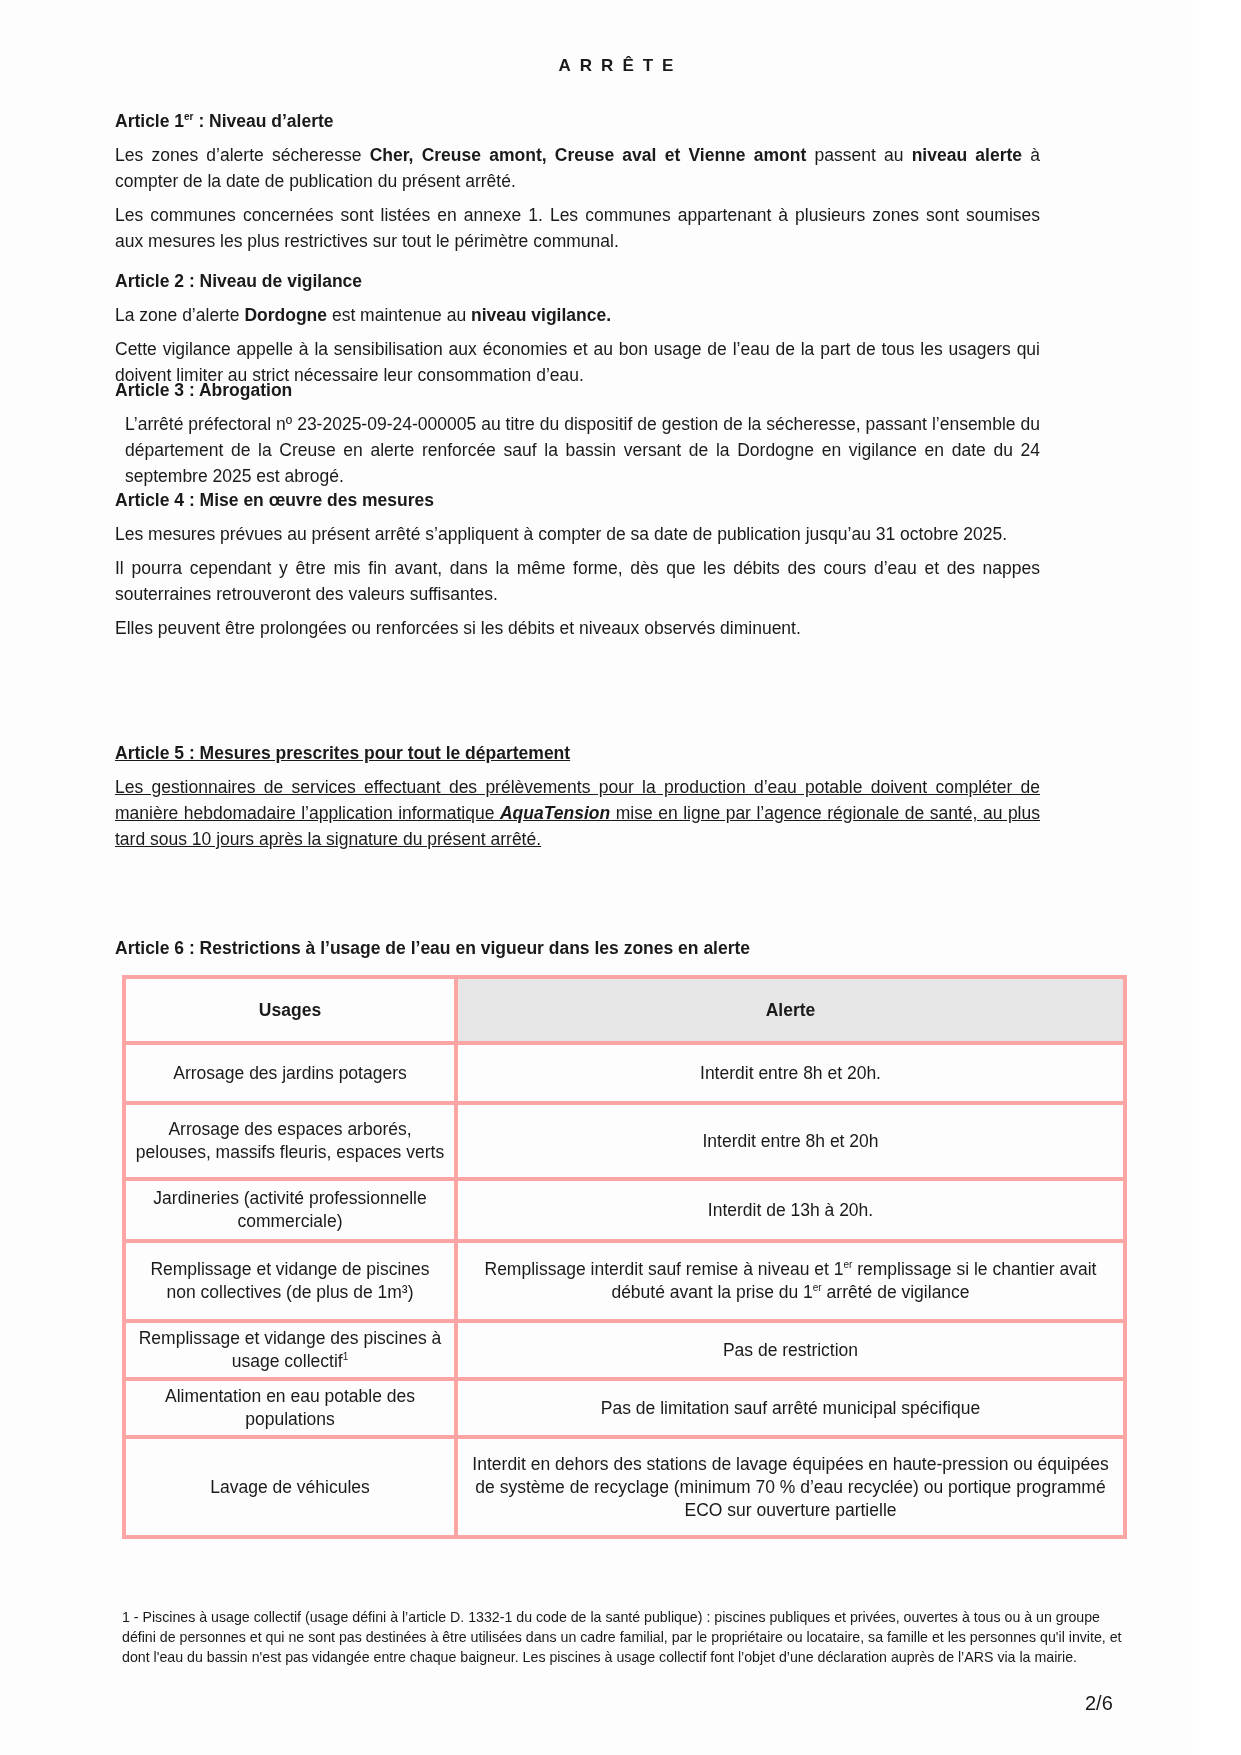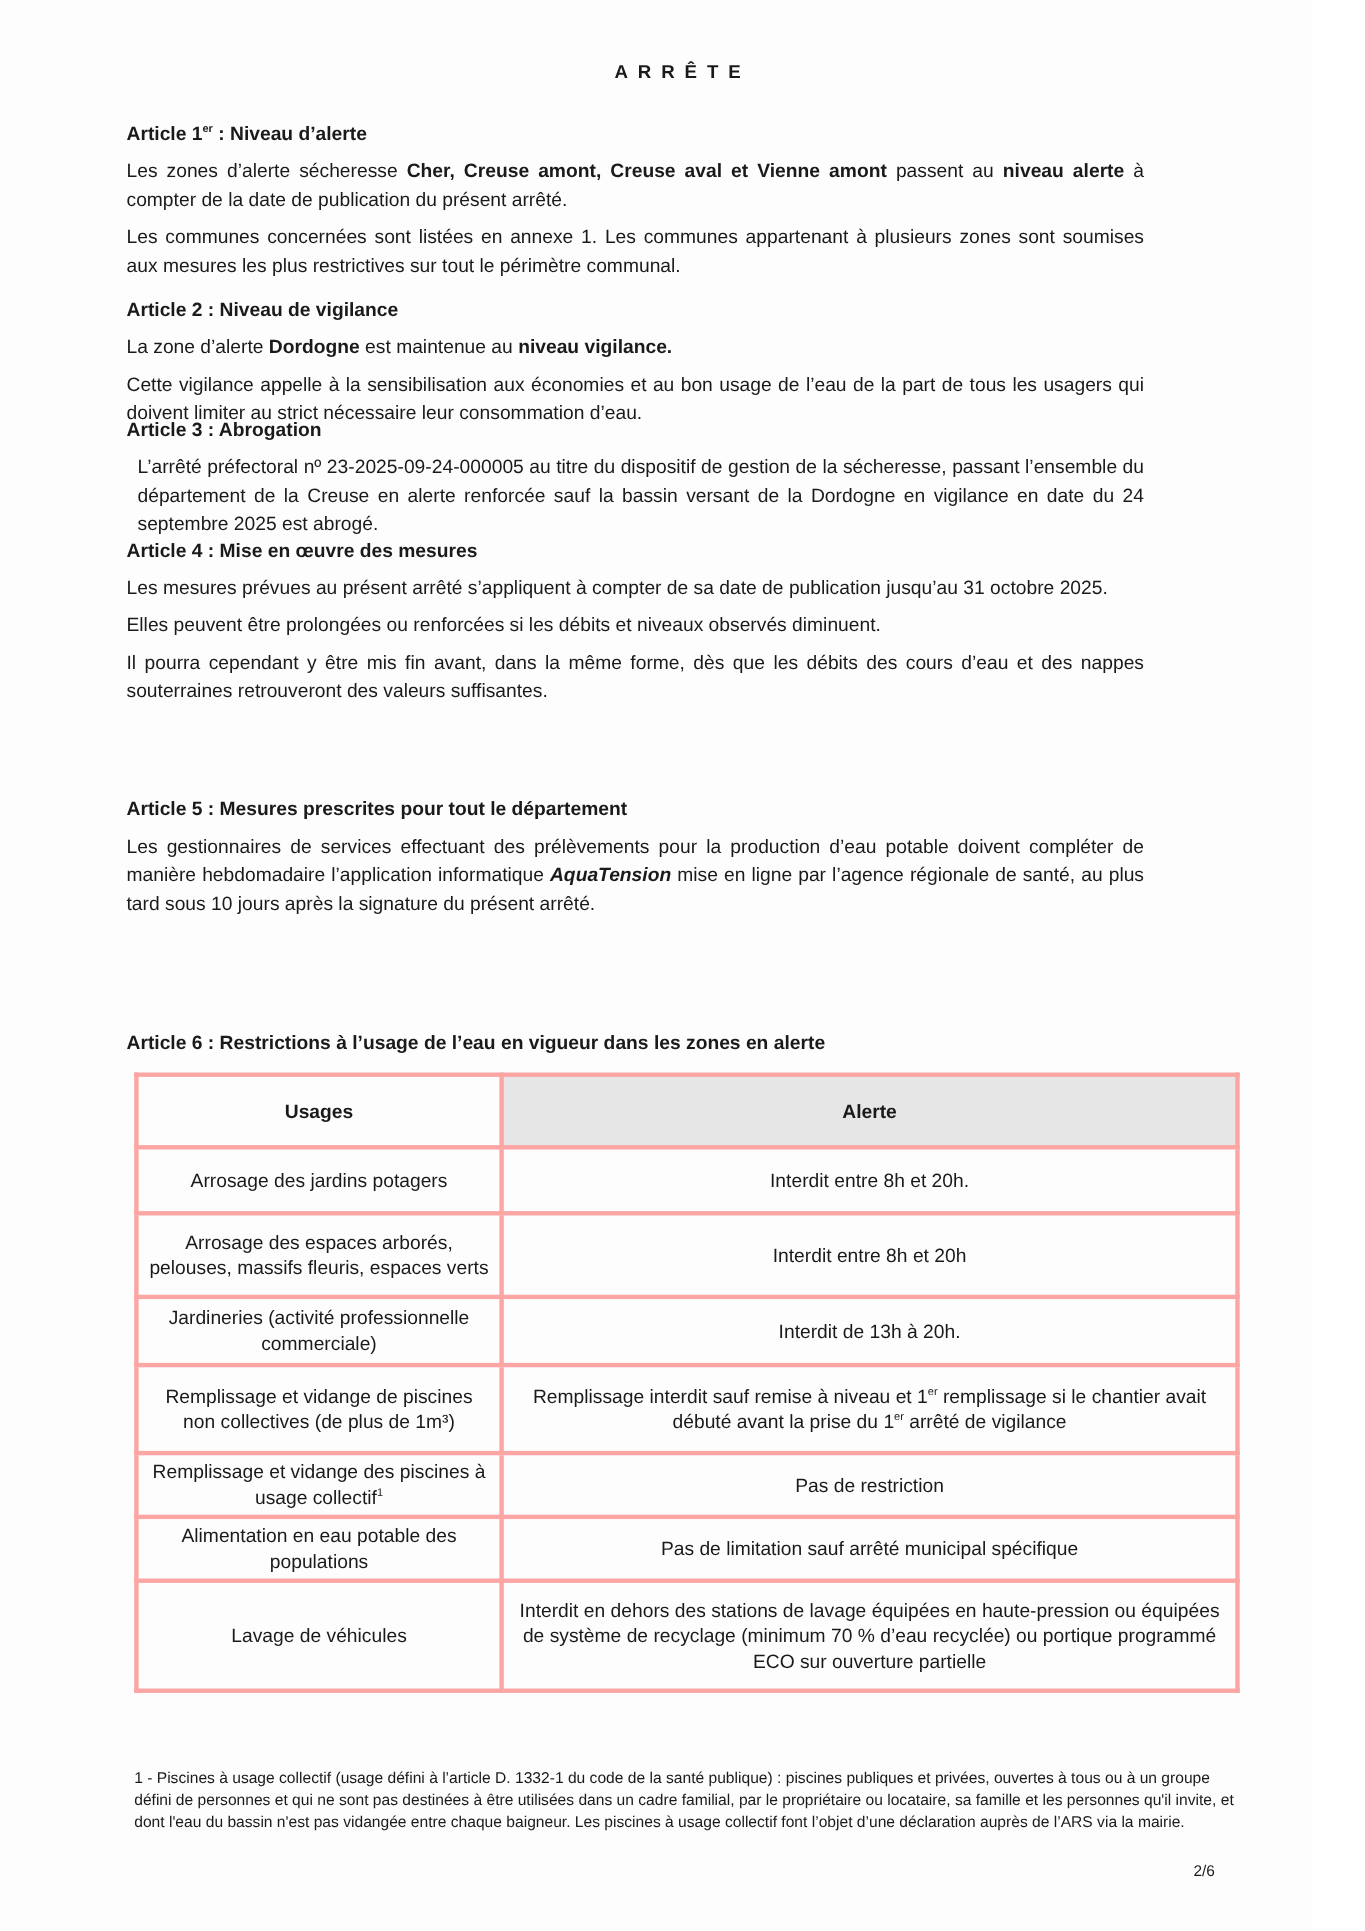--- a/index.html
+++ b/index.html
@@ -21,21 +21,21 @@
 
   table.restr {
     position: absolute; left: 122px; top: 975px; width: 1005px;
     border-collapse: collapse; font-size: 17.5px; line-height: 23px;
   }
   table.restr td, table.restr th { border: 4px solid #fca5a5; text-align: center; vertical-align: middle; padding: 2px 8px; }
   table.restr th { font-weight: bold; height: 58px; }
   table.restr th.shaded { background: #e6e6e6; }
   table.restr td.c1 { width: 312px; }
   .foot { position: absolute; left: 122px; top: 1607px; width: 1010px; font-size: 14.2px; line-height: 20px; }
-  .pagenum { position: absolute; left: 1085px; top: 1692px; font-size: 14px; text-align: center; }
+  .pagenum { position: absolute; left: 1085px; top: 1692px; font-size: 20px; text-align: center; }
 </style>
 </head>
 <body>
 
 <div class="page">
 
   <div class="title">ARRÊTE</div>
 
   <div class="block" style="top:108px;">
     <div class="h"><span>Article 1</span><sup>er</sup><span> : Niveau d’alerte</span></div>
@@ -50,25 +50,25 @@
   </div>
 
   <div class="block" style="top:377px;">
     <div class="h">Article 3 : Abrogation</div>
     <div class="p" style="margin-top:8px;margin-left:10px;">L’arrêté préfectoral nº 23-2025-09-24-000005 au titre du dispositif de gestion de la sécheresse, passant l’ensemble du département de la Creuse en alerte renforcée sauf la bassin versant de la Dordogne en vigilance en date du 24 septembre 2025 est abrogé.</div>
   </div>
 
   <div class="block" style="top:487px;">
     <div class="h">Article 4 : Mise en œuvre des mesures</div>
     <div class="p" style="margin-top:8px;">Les mesures prévues au présent arrêté s’appliquent à compter de sa date de publication jusqu’au 31 octobre 2025.</div>
+    <div class="p" style="margin-top:8px;">Il pourra cependant y être mis fin avant, dans la même forme, dès que les débits des cours d’eau et des nappes souterraines retrouveront des valeurs suffisantes.</div>
     <div class="p" style="margin-top:8px;">Elles peuvent être prolongées ou renforcées si les débits et niveaux observés diminuent.</div>
-    <div class="p" style="margin-top:8px;">Il pourra cependant y être mis fin avant, dans la même forme, dès que les débits des cours d’eau et des nappes souterraines retrouveront des valeurs suffisantes.</div>
   </div>
 
-  <div class="block" style="top:722px;">
+  <div class="block" style="top:740px;text-decoration:underline;">
     <div class="h">Article 5 : Mesures prescrites pour tout le département</div>
     <div class="p" style="margin-top:8px;"><span>Les gestionnaires de services effectuant des prélèvements pour la production d’eau potable doivent compléter de manière hebdomadaire l’application informatique </span><i class="it">AquaTension</i><span> mise en ligne par l’agence régionale de santé, au plus tard sous 10 jours après la signature du présent arrêté.</span></div>
   </div>
 
   <div class="block" style="top:935px;">
     <div class="h">Article 6 : Restrictions à l’usage de l’eau en vigueur dans les zones en alerte</div>
   </div>
 
   <table class="restr">
     <tbody>

